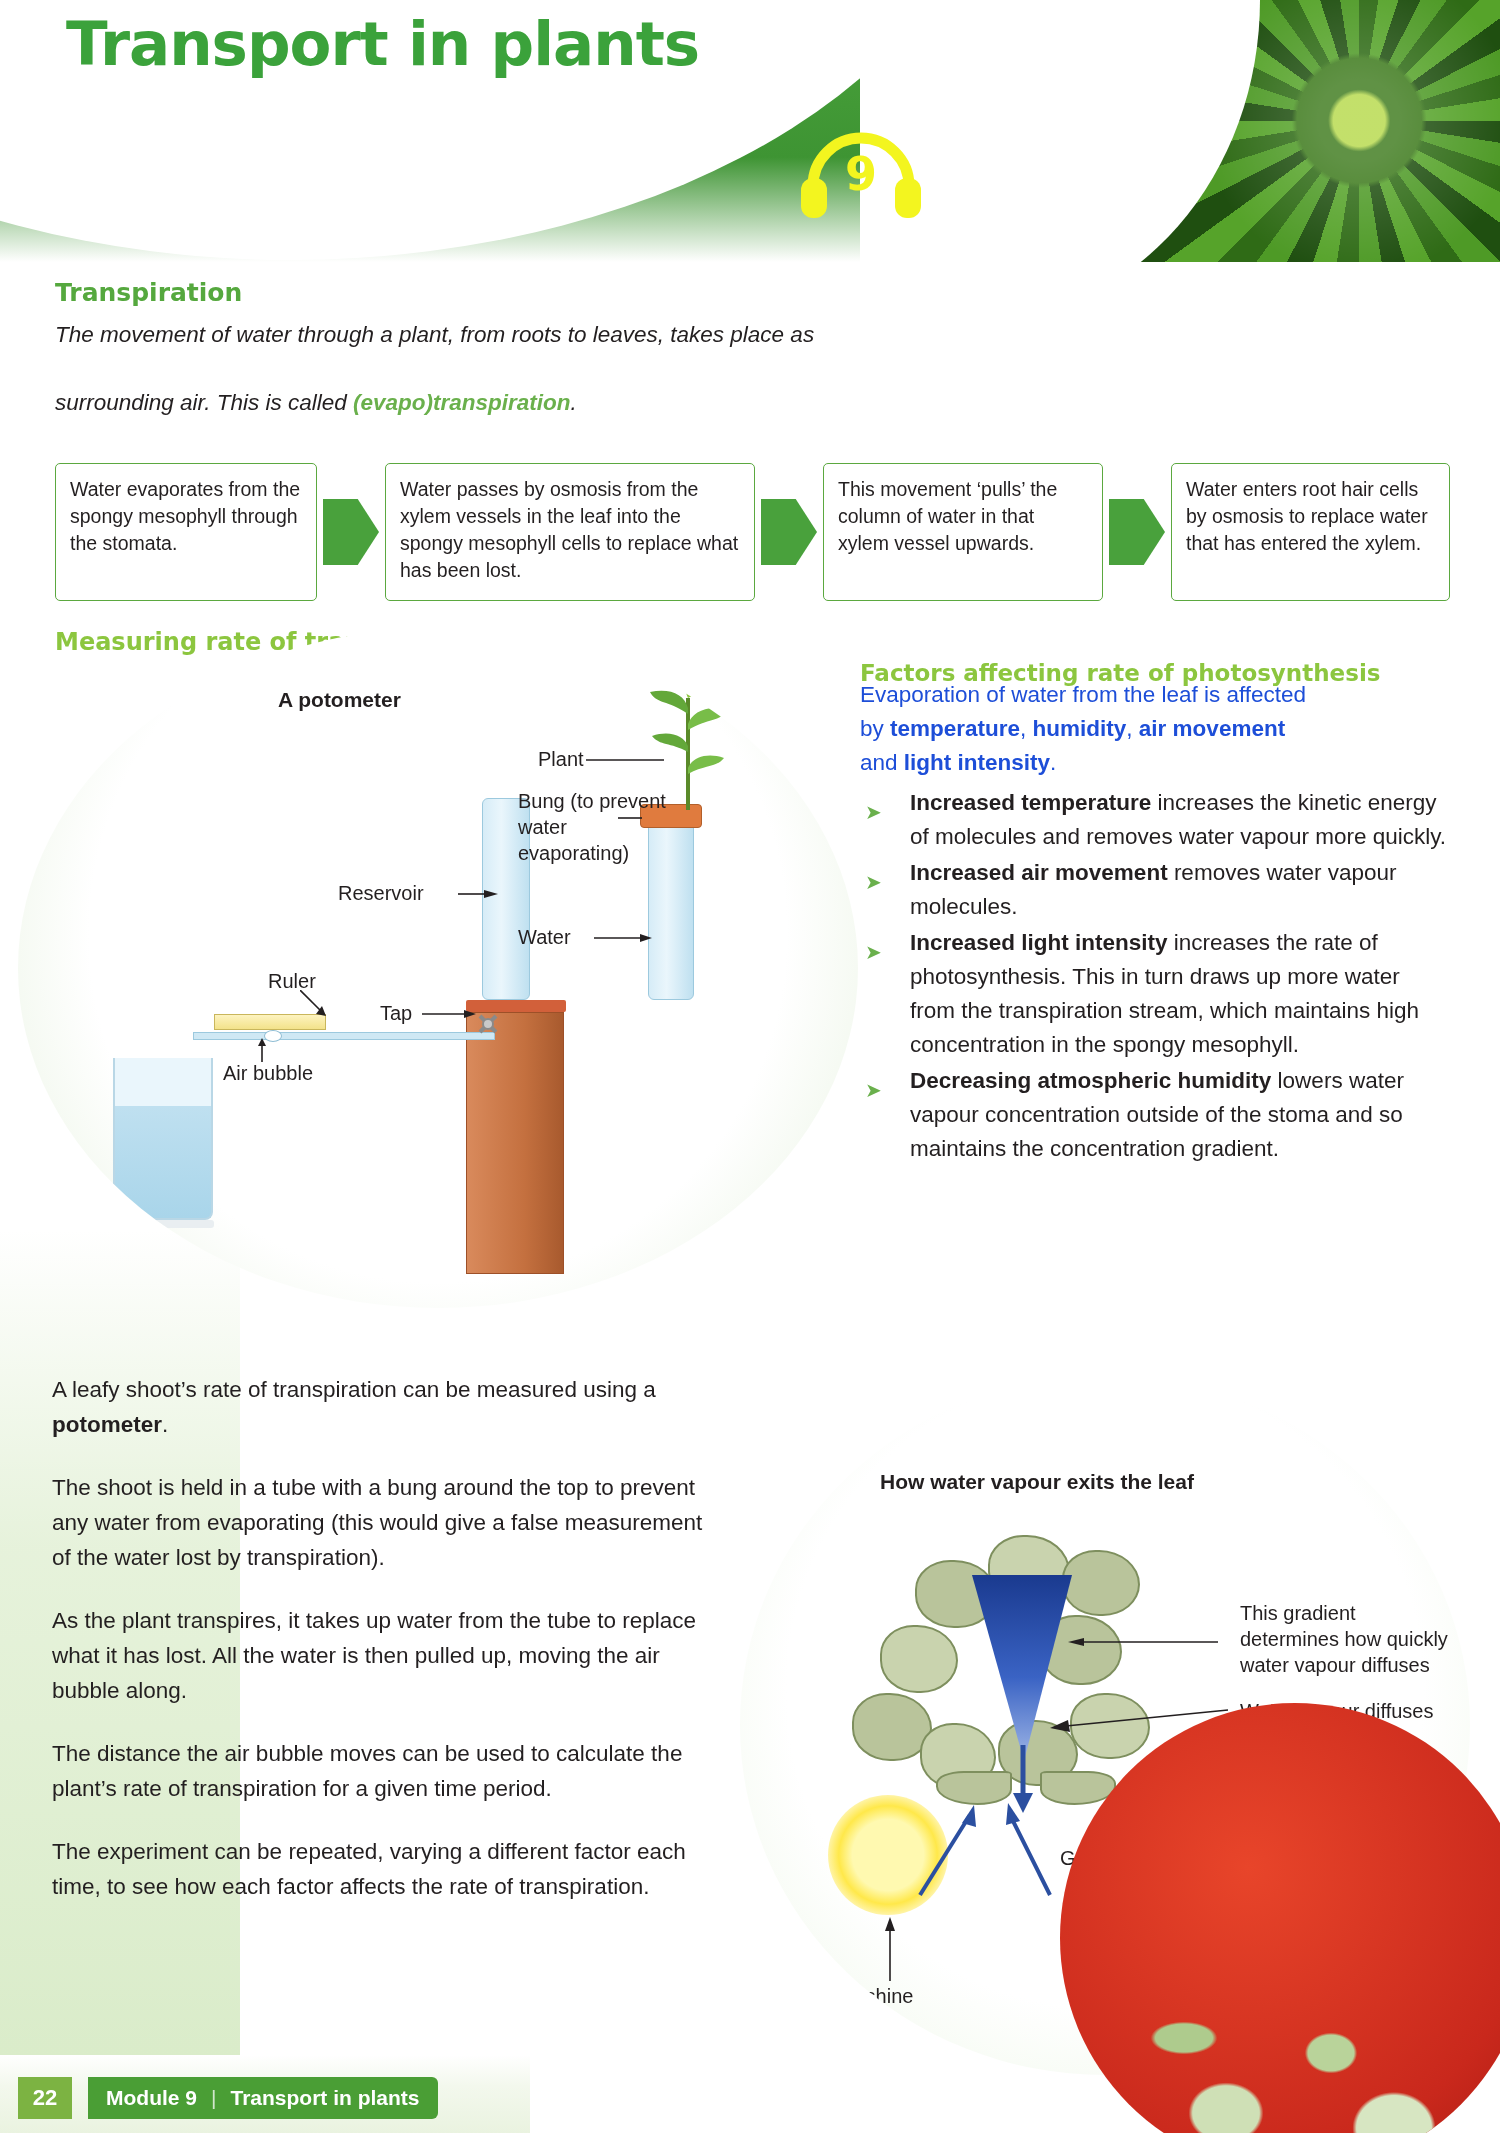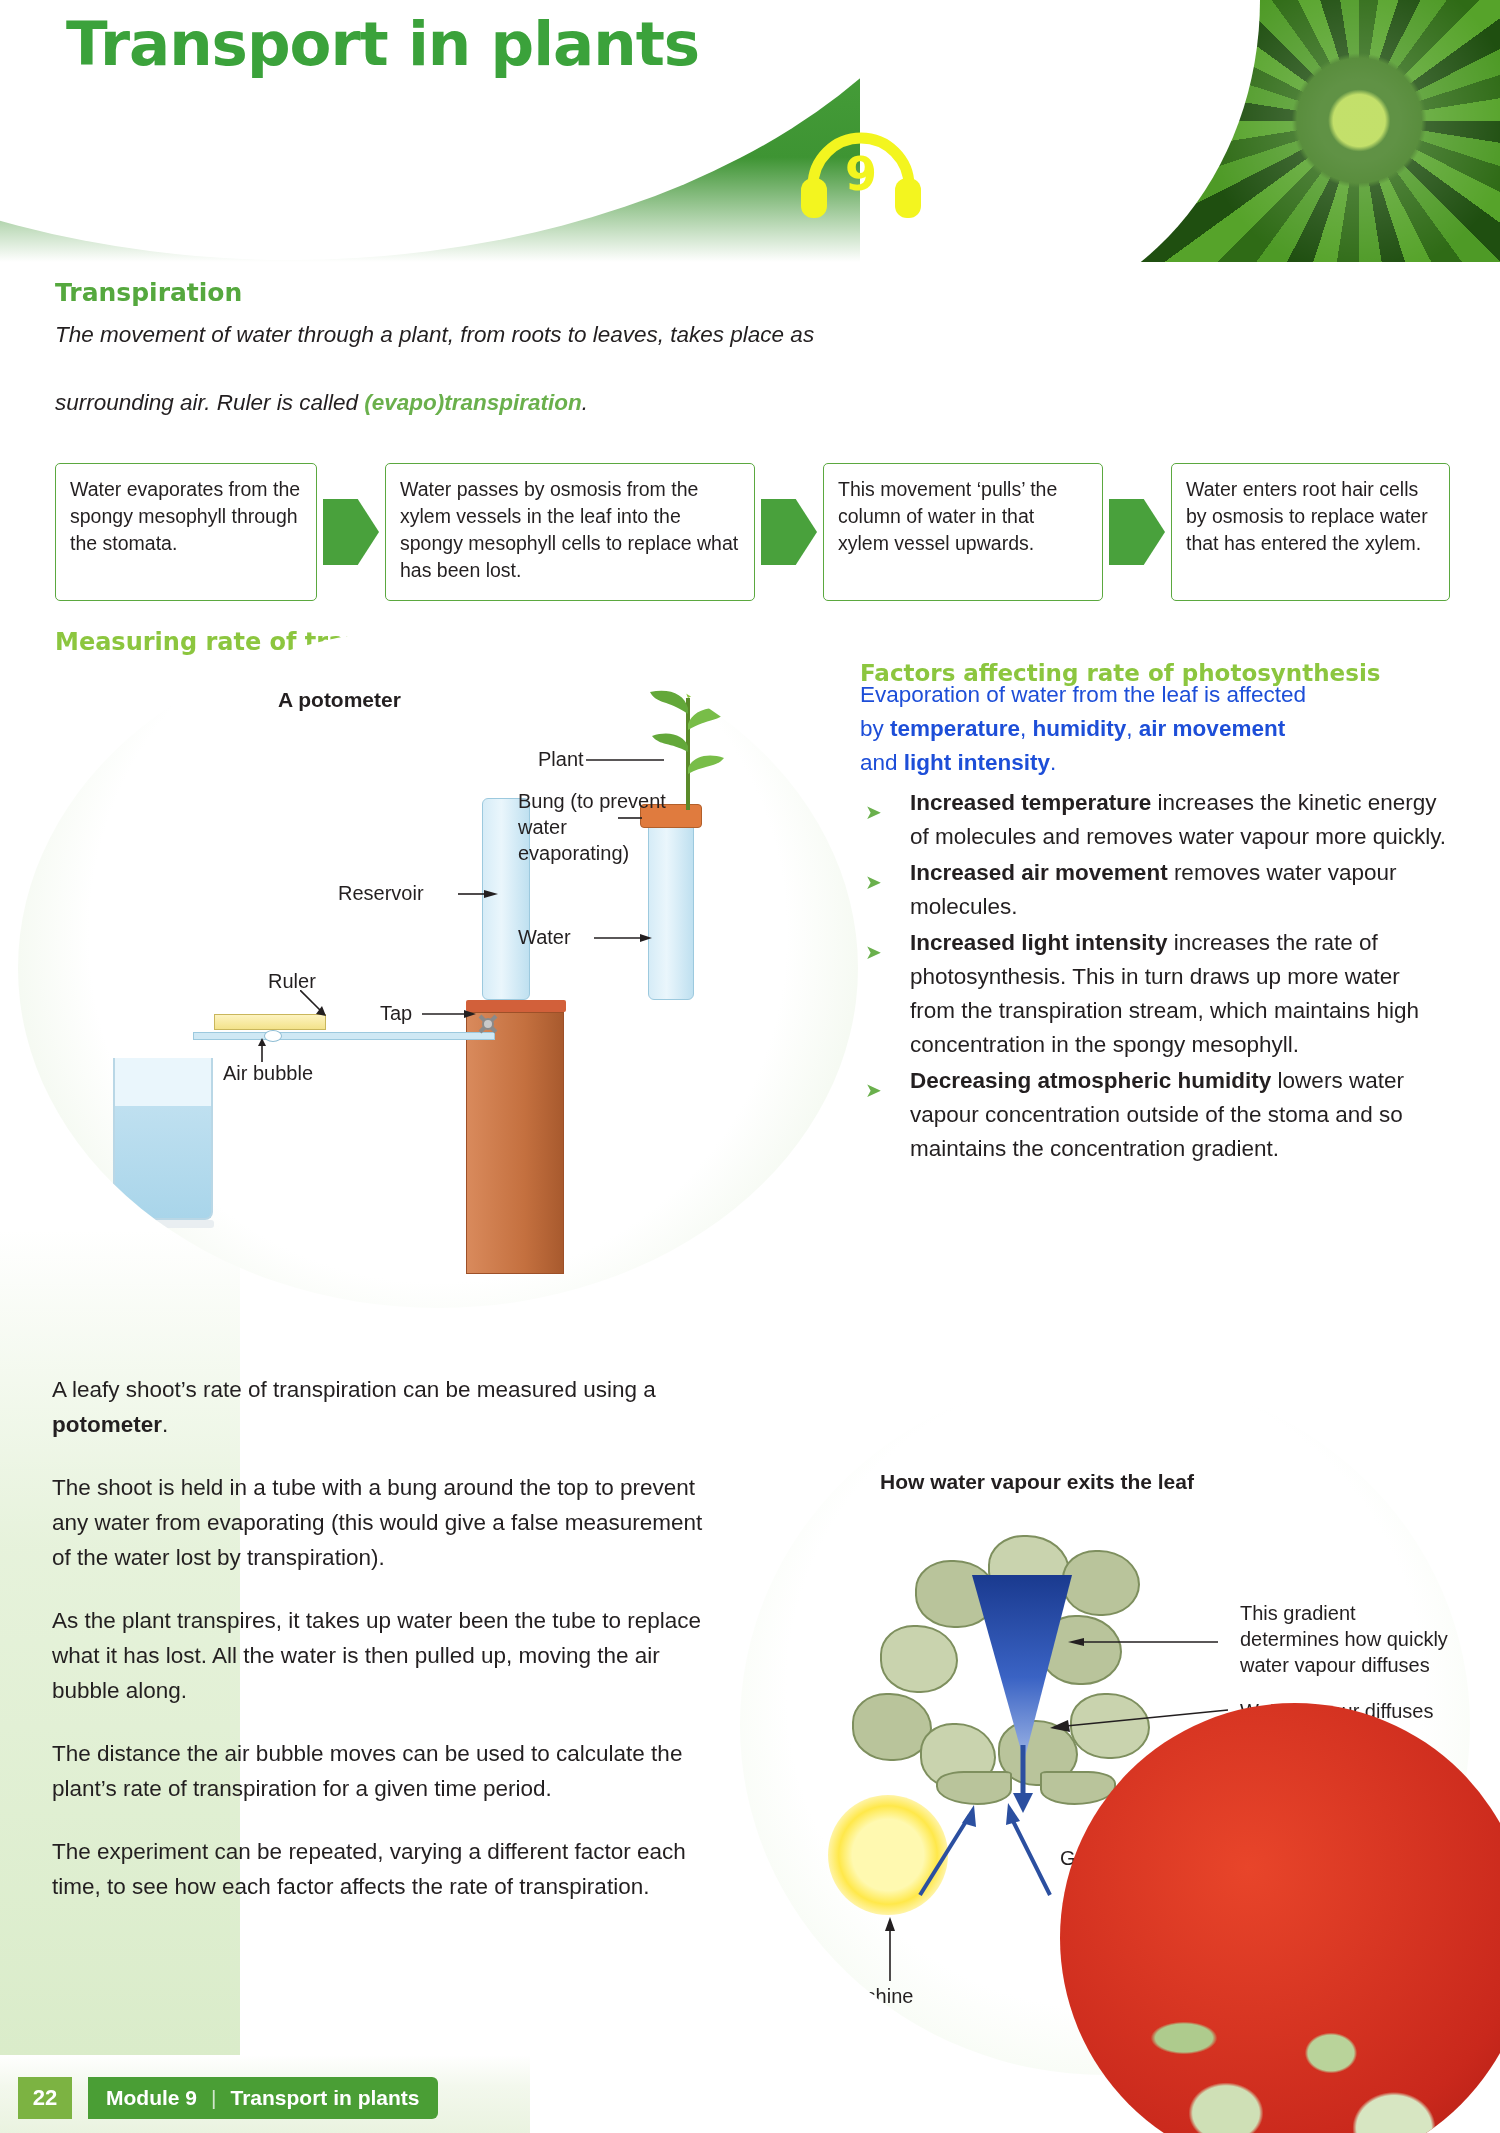--- a/index.html
+++ b/index.html
@@ -214,21 +214,21 @@
     </svg>
     <div class="num">9</div>
   </div>
 </div>
 
 <div class="h-green" style="left:55px; top:278px;">Transpiration</div>
 
 <div class="body-text intro">
   <span>The movement of water through a plant, from roots to leaves, takes place as</span><br>
   <br>
-  <span>surrounding air. Ruler is called </span><span class="green-inline">(evapo)transpiration</span><span>.</span>
+  <span>surrounding air. This is called </span><span class="green-inline">(evapo)transpiration</span><span>.</span>
 </div>
 
 <div class="flow">
   <div class="flow-box" style="left:0; width:262px;">Water evaporates from the spongy mesophyll through the stomata.</div>
   <div class="flow-arrow" style="left:268px;"></div>
   <div class="flow-box" style="left:330px; width:370px;">Water passes by osmosis from the xylem vessels in the leaf into the spongy mesophyll cells to replace what has been lost.</div>
   <div class="flow-arrow" style="left:706px;"></div>
   <div class="flow-box" style="left:768px; width:280px;">This movement ‘pulls’ the column of water in that xylem vessel upwards.</div>
   <div class="flow-arrow" style="left:1054px;"></div>
   <div class="flow-box" style="left:1116px; width:279px;">Water enters root hair cells by osmosis to replace water that has entered the xylem.</div>
@@ -341,21 +341,21 @@
       <b>Decreasing atmospheric humidity</b><span> lowers water vapour concentration outside of the stoma and so maintains the concentration gradient.</span>
     </li>
   </ul>
 </div>
 
 <div class="lower-left">
   <p>
     <span>A leafy shoot’s rate of transpiration can be measured using a </span><b>potometer</b><span>.</span>
   </p>
   <p>The shoot is held in a tube with a bung around the top to prevent any water from evaporating (this would give a false measurement of the water lost by transpiration).</p>
-  <p>As the plant transpires, it takes up water been the tube to replace what it has lost. All the water is then pulled up, moving the air bubble along.</p>
+  <p>As the plant transpires, it takes up water from the tube to replace what it has lost. All the water is then pulled up, moving the air bubble along.</p>
   <p>The distance the air bubble moves can be used to calculate the plant’s rate of transpiration for a given time period.</p>
   <p>The experiment can be repeated, varying a different factor each time, to see how each factor affects the rate of transpiration.</p>
 </div>
 
 <div class="leaf-circle">
   <div class="fig-caption-bold" style="left:140px; top:95px;">How water vapour exits the leaf</div>
 
   <div class="cell" style="left:175px; top:185px; width:78px; height:64px;"></div>
   <div class="cell light" style="left:248px; top:160px; width:78px; height:66px;"></div>
   <div class="cell" style="left:322px; top:175px; width:74px; height:62px;"></div>

